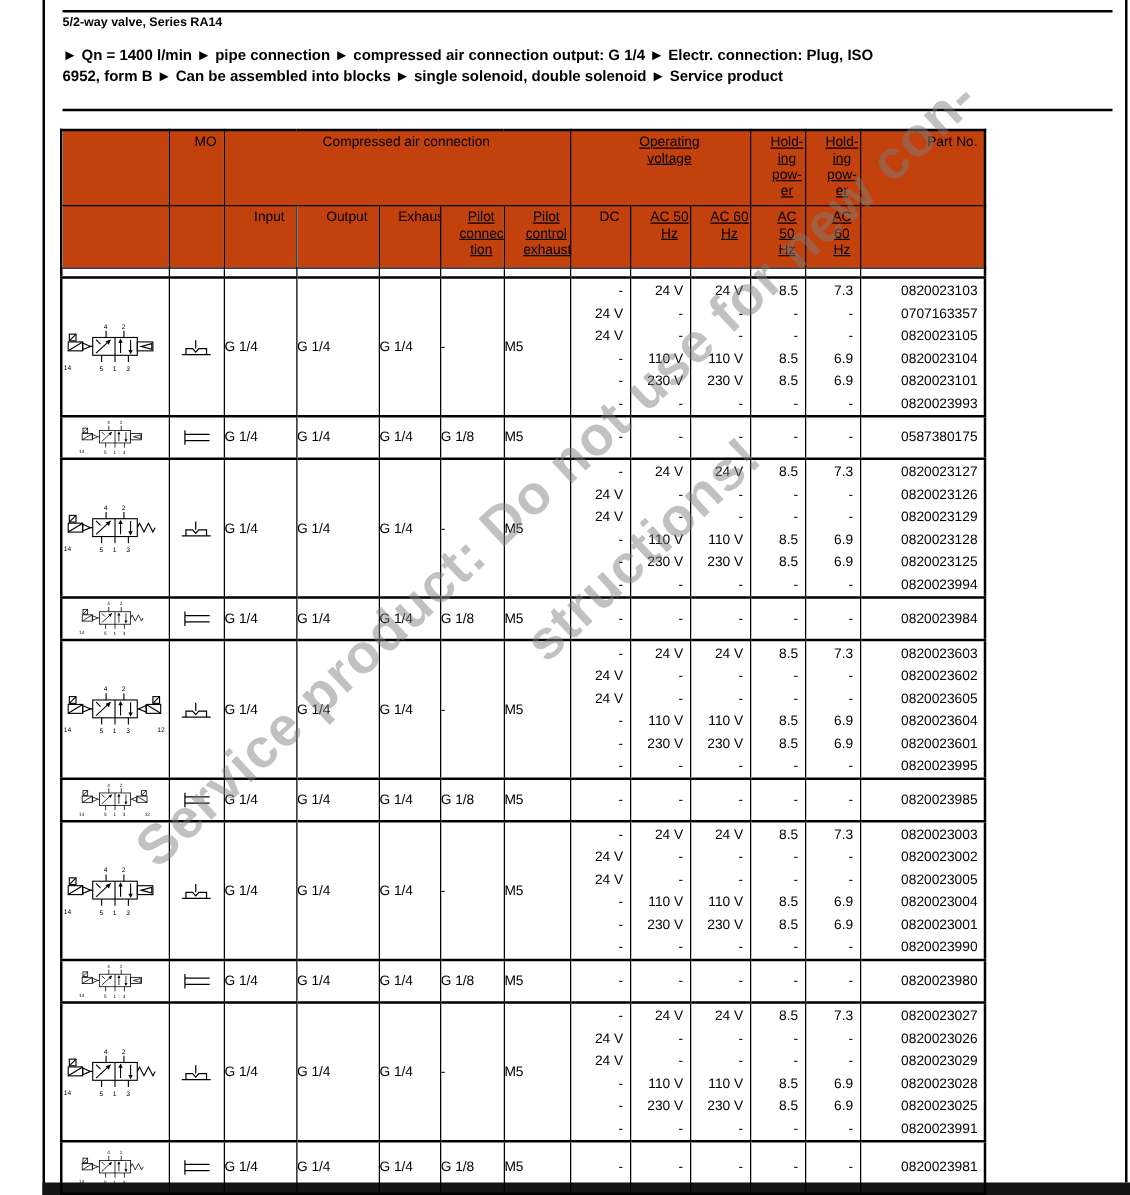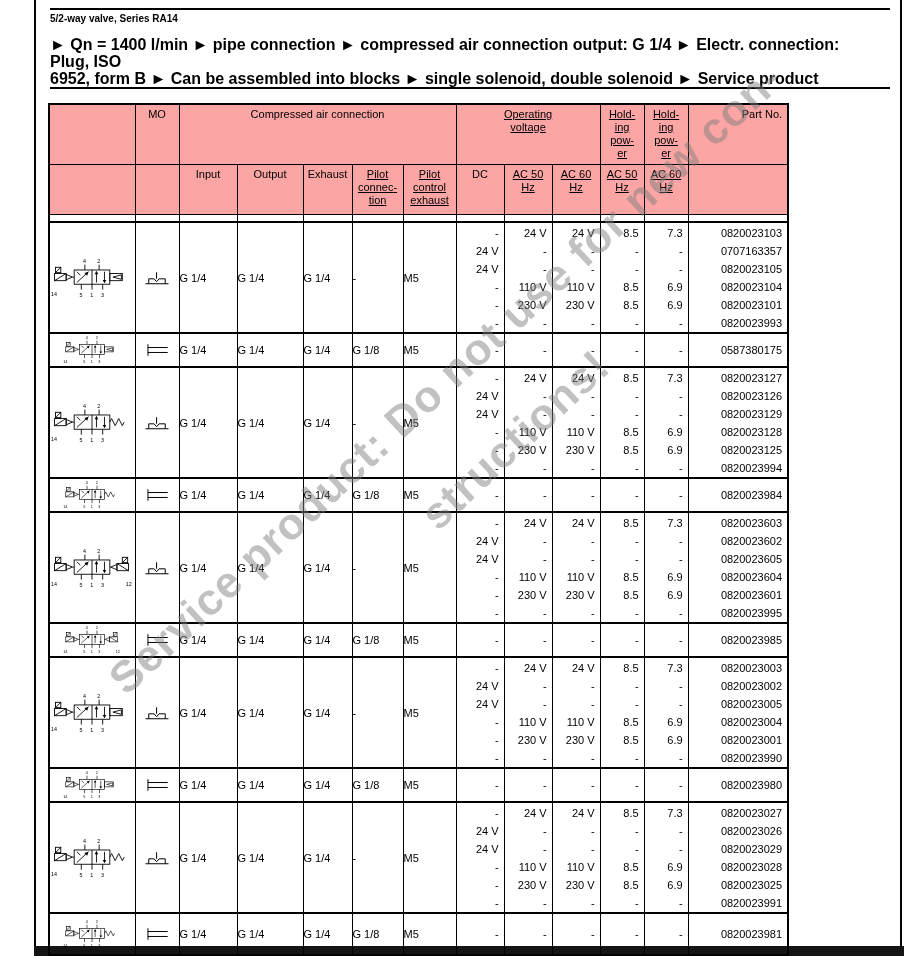--- a/index.html
+++ b/index.html
@@ -1,25 +1,25 @@
 <!DOCTYPE html>
 <html><head>
 <meta charset="utf-8">
 <style>
   html,body{margin:0;padding:0;background:#fff;}
   body{width:904px;height:956px;position:relative;overflow:hidden;
        font-family:"Liberation Sans",sans-serif;color:#000;}
   .rule{position:absolute;background:#000;}
   #page-title{position:absolute;left:50px;top:13px;font-size:10px;font-weight:bold;margin:0;}
-  #subtitle{position:absolute;left:50px;top:36px;width:800px;font-size:16px;font-weight:bold;line-height:17px;}
+  #subtitle{position:absolute;left:50px;top:36px;width:800px;font-size:12px;font-weight:bold;line-height:17px;}
   table{position:absolute;left:48px;top:103px;width:739px;border-collapse:collapse;
         table-layout:fixed;font-size:11px;border:2px solid #000;}
   th,td{border:1px solid #000;padding:0;overflow:hidden;}
-  thead th{background:#fca5a5;vertical-align:top;font-weight:normal;text-align:center;
-           padding-top:3px;font-size:11px;line-height:13px;}
+  thead th{background:#c2410c;vertical-align:top;font-weight:normal;text-align:center;
+           padding-top:3px;font-size:11px;line-height:13px;padding-left:15px;}
   th.pre{white-space:pre-line;text-decoration:underline;}
   th.thright{text-align:right;padding-right:5px;margin-top:34px;}
   tr.h1{height:60px;} tr.h2{height:50px;} tr.spacer{height:8px;}
   tr.block td{border-top:2px solid #000;}
   tr.b6{height:109px;} tr.b1{height:34px;} tbody tr.block:last-child{height:42px;}
   td.sym{text-align:center;vertical-align:middle;}
   td.val{text-align:left;padding-right:7px;vertical-align:middle;}
   td.val1{text-align:right;padding-right:5px;vertical-align:middle;}
   td.stack{vertical-align:top;text-align:right;padding-right:5px;padding-top:1px;}
   td.stack .ln{height:18px;line-height:18px;}

